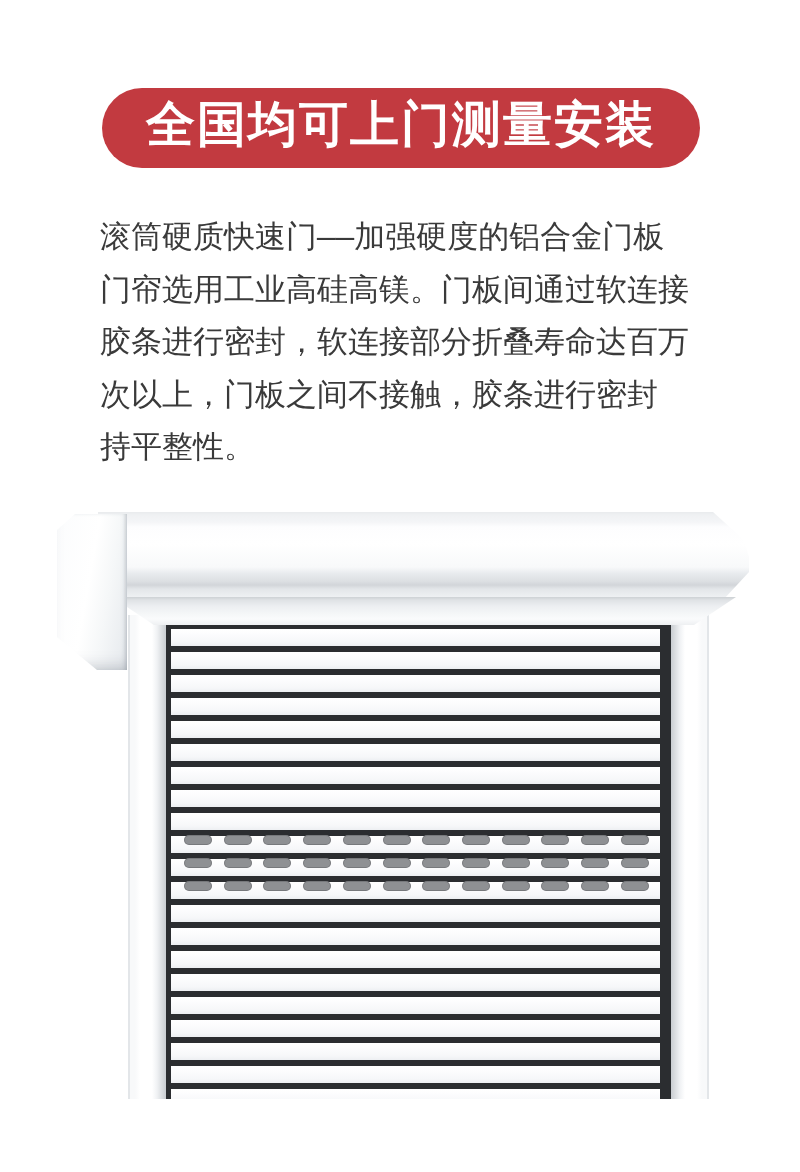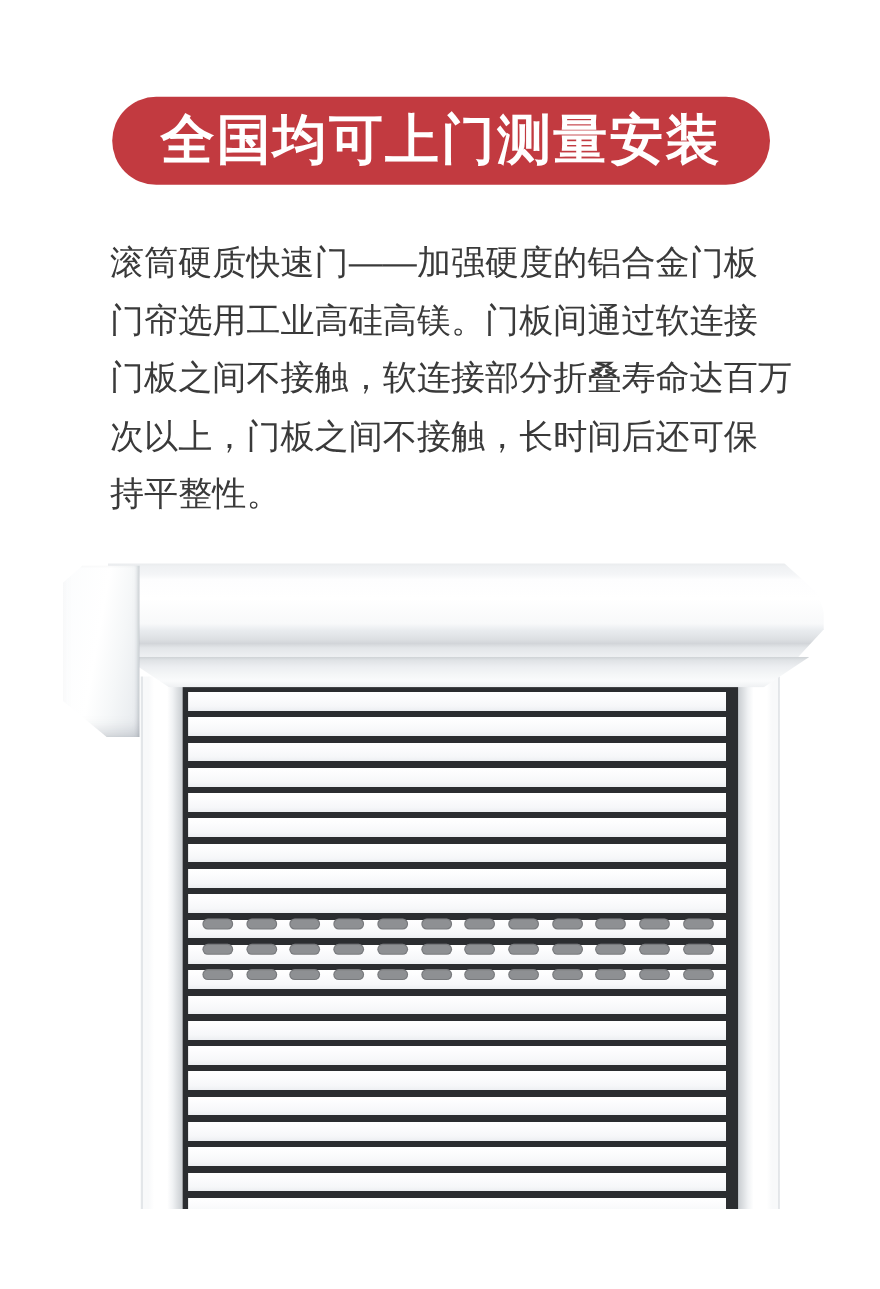--- a/index.html
+++ b/index.html
@@ -6,21 +6,21 @@
     --accent:#c23a40;
     --accent-text:#ffffff;
     --text:#3a3a3a;
     --frame:#2b2d30;
     --vent:#8e9093;
   }
   html,body{margin:0;padding:0;background:#ffffff;}
   .page{
     position:relative;width:800px;height:1099px;margin:0 auto;
     background:#ffffff;overflow:hidden;
-    font-family:Liberation Sans, sans-serif;
+    font-family:Liberation Mono, monospace;
   }
   
   .banner{
     position:absolute;left:102px;top:88px;width:598px;height:80px;
     background:var(--accent);border-radius:40px;
     color:var(--accent-text);font-size:49px;font-weight:700;
     letter-spacing:2px;line-height:80px;text-align:center;
     white-space:nowrap;
   }
   
@@ -96,22 +96,22 @@
 </head>
 <body>
 
 <div class="page">
 
   <div class="banner">全国均可上门测量安装</div>
 
   <div class="description">
     <div class="desc-line">滚筒硬质快速门——加强硬度的铝合金门板</div>
     <div class="desc-line">门帘选用工业高硅高镁。门板间通过软连接</div>
-    <div class="desc-line">门板之间不接触，软连接部分折叠寿命达百万</div>
-    <div class="desc-line">次以上，门板之间不接触，长时间后还可保</div>
+    <div class="desc-line">胶条进行密封，软连接部分折叠寿命达百万</div>
+    <div class="desc-line">次以上，门板之间不接触，胶条进行密封</div>
     <div class="desc-line">持平整性。</div>
   </div>
 
   <div class="figure">
     <div class="rail rail-left"></div>
     <div class="rail rail-right"></div>
 
     <div class="curtain">
       <div class="slats"></div>
       <div class="vents">

